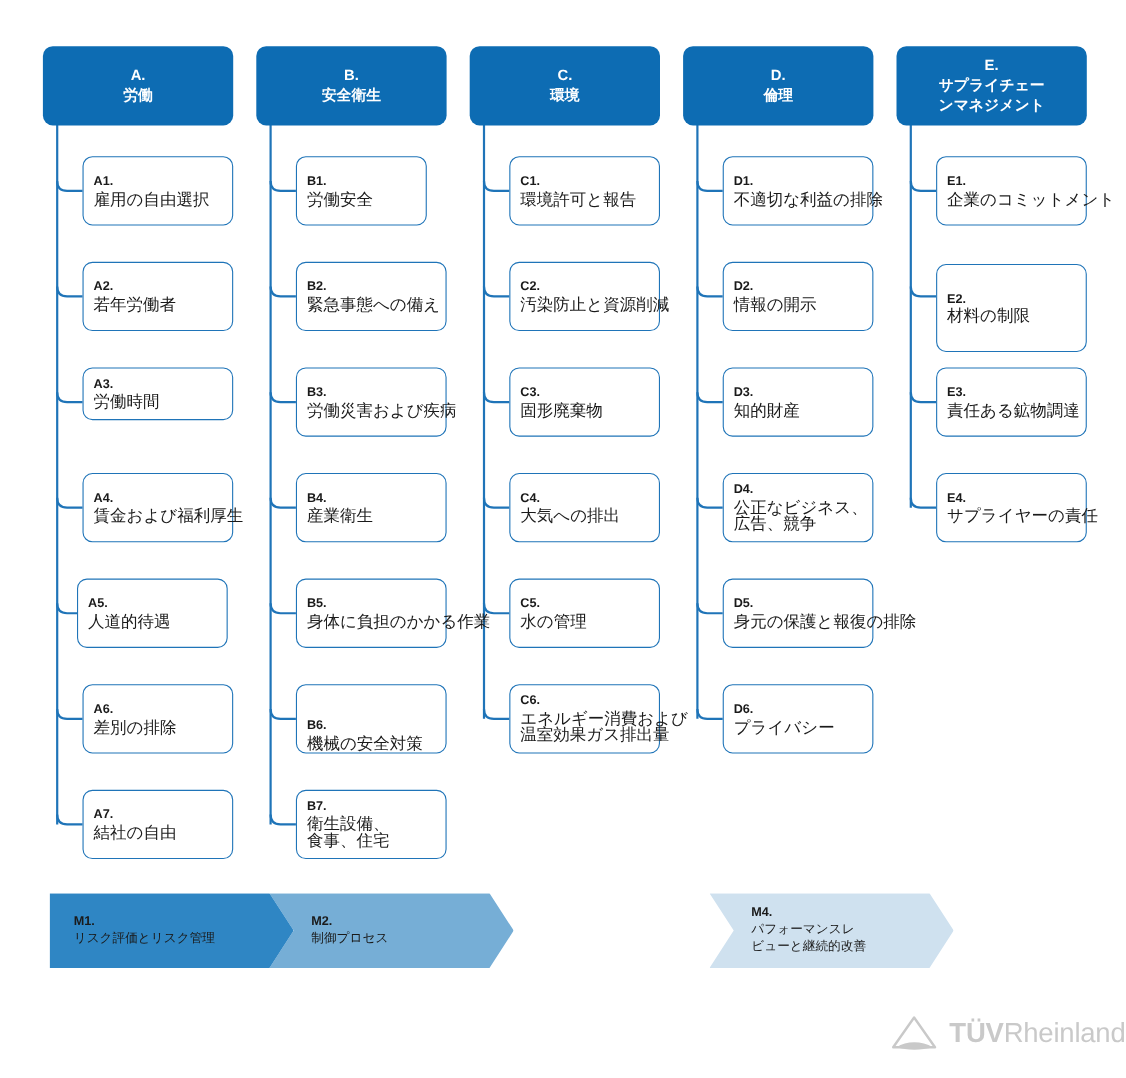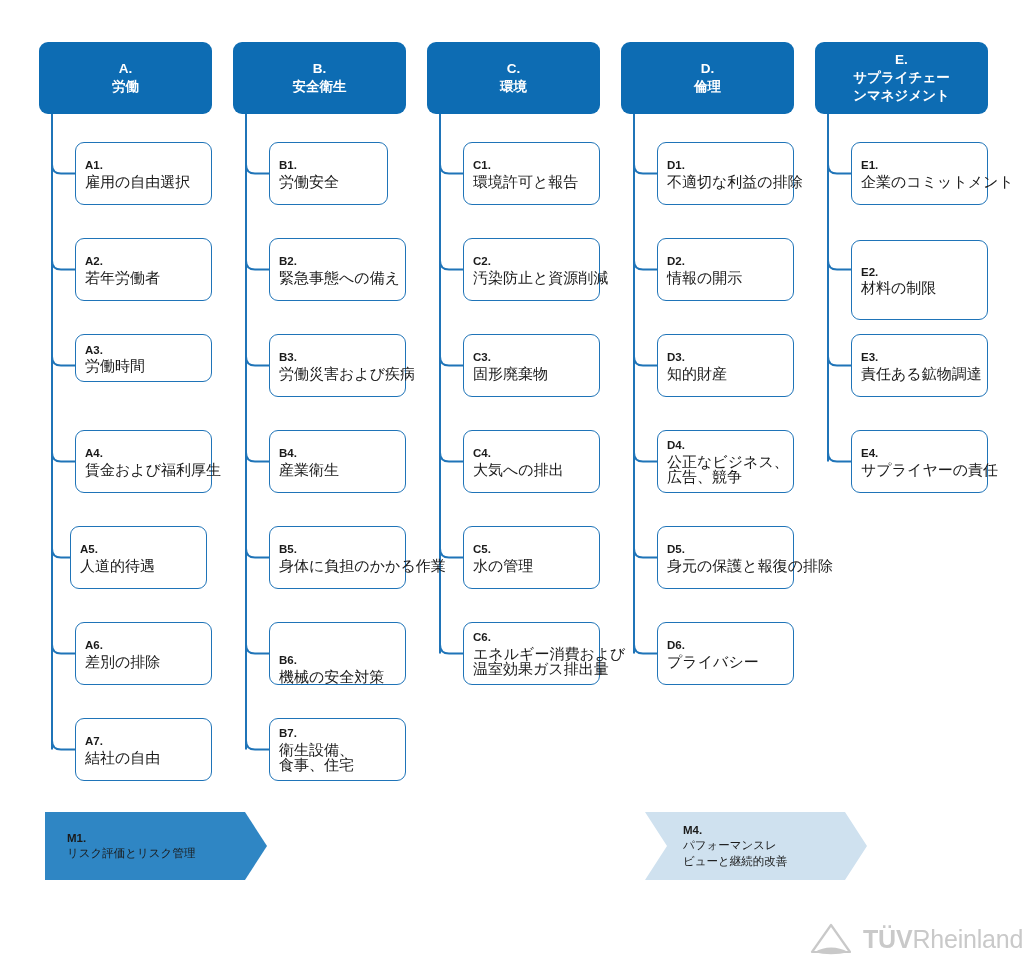--- a/index.html
+++ b/index.html
@@ -322,20 +322,24 @@
         <span class="code">E4.</span>
         <span class="tline">サプライヤーの責任</span>
       </div>
     </div>
 
   <div id="chevron-bar">
       <div class="chev" style="left: 0px; width: 222px; background: rgb(47, 134, 196); clip-path: polygon(0px 0px, 200px 0px, 222px 34px, 200px 68px, 0px 68px); z-index: 10;">
         <span class="code">M1.</span>
         <span class="tline">リスク評価とリスク管理</span>
       </div>
+      <div class="chev" style="left: 200px; width: 222px; background: rgb(118, 174, 214); clip-path: polygon(0px 0px, 200px 0px, 222px 34px, 200px 68px, 0px 68px, 22px 34px); padding-left: 38px; z-index: 9;">
+        <span class="code">M2.</span>
+        <span class="tline">制御プロセス</span>
+      </div>
       <div class="chev" style="left: 600px; width: 222px; background: rgb(207, 225, 239); clip-path: polygon(0px 0px, 200px 0px, 222px 34px, 200px 68px, 0px 68px, 22px 34px); padding-left: 38px; z-index: 7;">
         <span class="code">M4.</span>
         <span class="tline">パフォーマンスレ</span>
         <span class="tline">ビューと継続的改善</span>
       </div>
     </div>
 
   <div id="logo">
     <svg class="mark" viewBox="0 0 46 36">
       <path d="M23 4 L42 31 L4 31 Z" fill="none" stroke="#c9c9c9" stroke-width="2.2" stroke-linejoin="round"></path>

